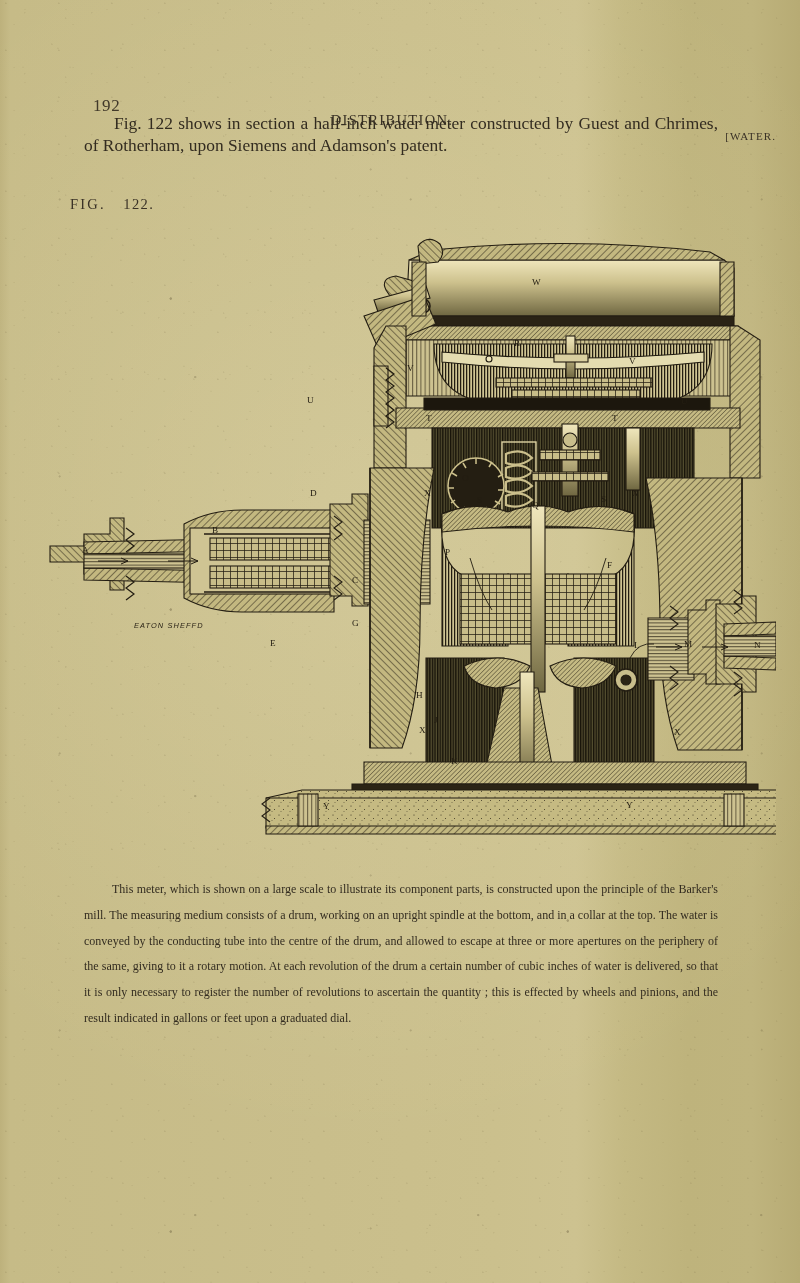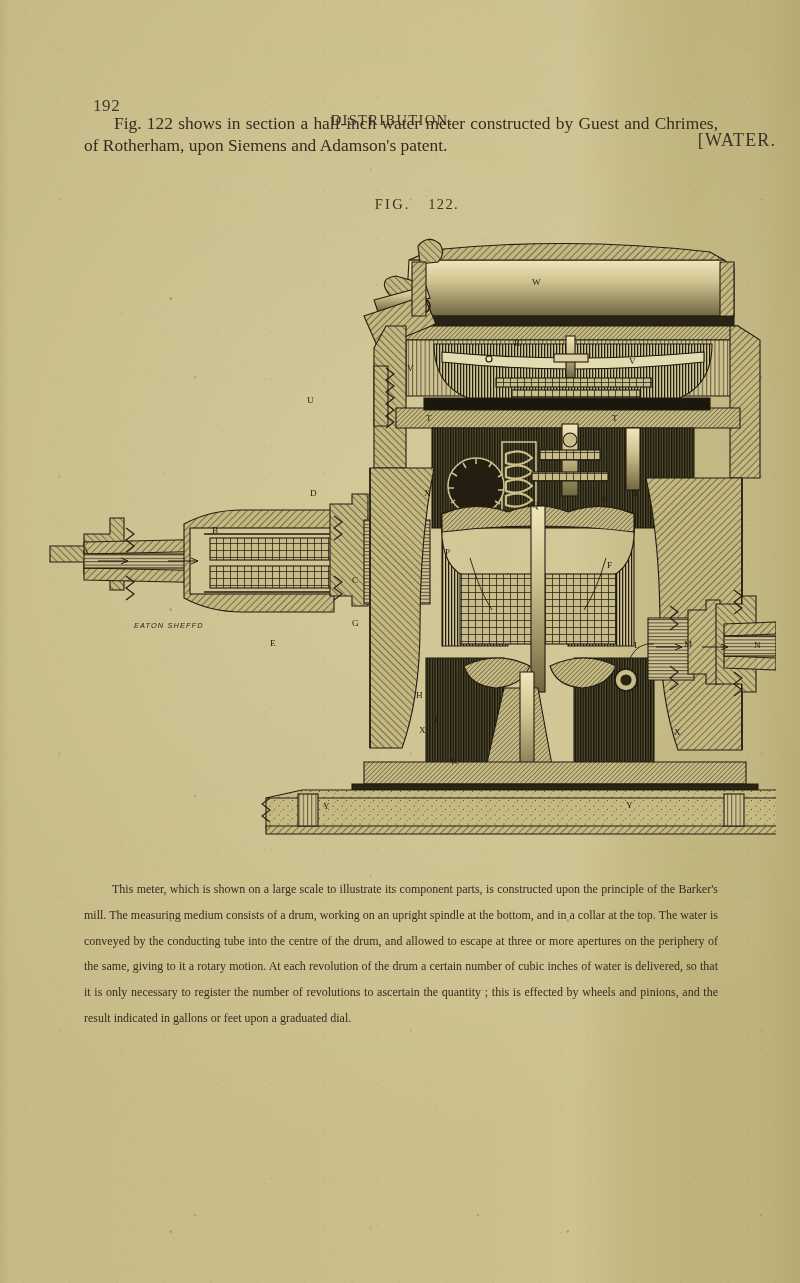--- a/index.html
+++ b/index.html
@@ -58,41 +58,41 @@
   }
   .headtitle{
     position:absolute;left:8px;right:0;top:62px;
     text-align:center;
     font-size:14.5px;letter-spacing:1.35px;
     color:#3a3226;
     padding-right:24px;
   }
   .headright{
     position:absolute;right:24px;top:80px;
-    font-size:18px;letter-spacing:1.1px;
+    font-size:11px;letter-spacing:1.1px;
     color:#3a3226;
     margin-left:11px;
   }
 
   
   .para{
     position:absolute;
     left:84px;width:634px;
     font-size:17.4px;line-height:21.6px;
     text-align:justify;
     color:#332c20;
     text-indent:30px;
   }
   #lead{top:113px;}
   #body{top:877px;font-size:12px;line-height:25.8px;text-indent:28px;}
 
   .figcap{
     position:absolute;left:0;right:0;top:196px;
-    text-align:center;font-size:14.5px;letter-spacing:2.2px;
-    color:#3a3226;padding-left:34px;
+    text-align:left;font-size:14.5px;letter-spacing:2.2px;
+    color:#3a3226;padding-left:70px;
   }
   .figcap .num{letter-spacing:1.4px;}
 
   
   #plate{
     position:absolute;left:34px;top:228px;width:742px;height:620px;
   }
   #plate svg{display:block;width:100%;height:100%;}
   .lbl{
     font-family:"Liberation Serif", serif;

